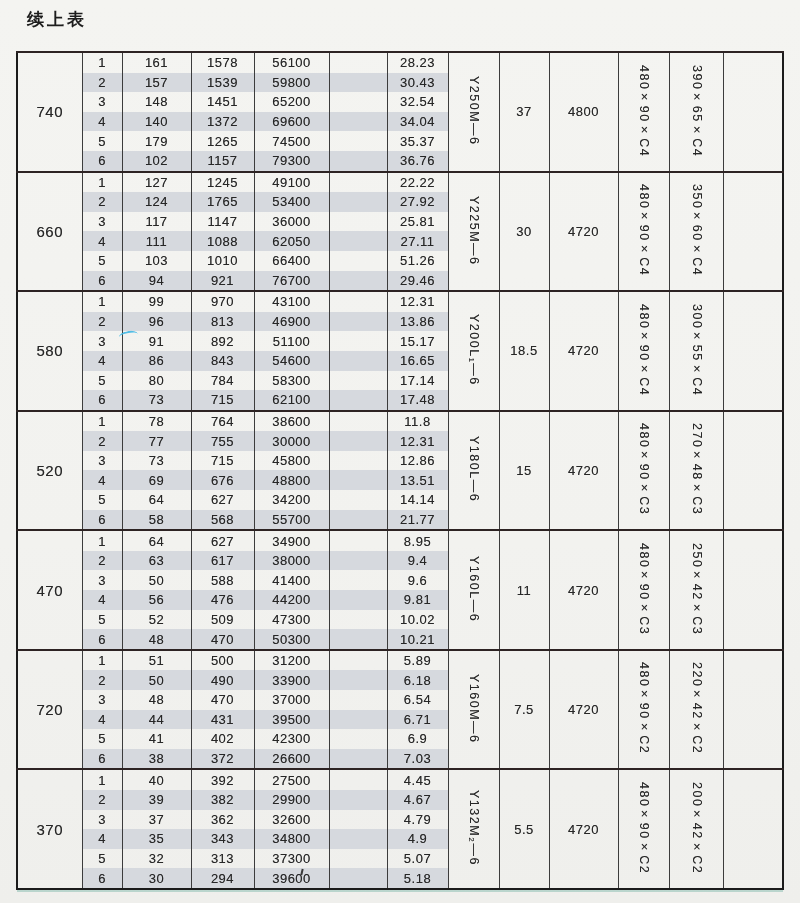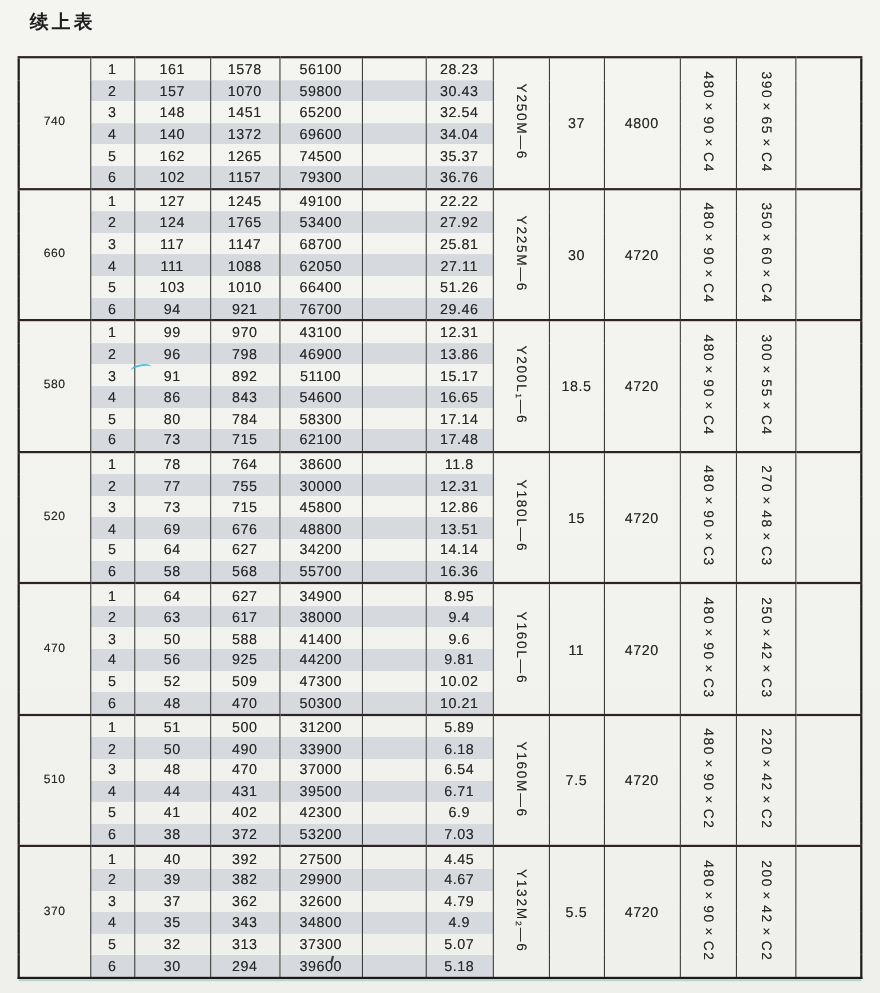--- a/index.html
+++ b/index.html
@@ -33,21 +33,21 @@
     vertical-align:middle;
     font-size:13px;
     line-height:1;
     letter-spacing:0.5px;
     color:#272727;
     text-shadow:0 0 0.5px rgba(45,45,45,0.55);
     overflow:hidden;
   }
   tr.shaded td.num-cell{background:#d6d9de;}
   tr.group-start td{border-top:2.5px solid #2d2323;}
-  td.group-cell{font-size:11px;}
+  td.group-cell{font-size:15px;}
   td.merge-cell{background:transparent;}
   .vert{
     display:inline-block;
     writing-mode:vertical-rl;
     text-orientation:mixed;
     font-size:12.5px;
     letter-spacing:1.5px;
     line-height:1.1;
     white-space:nowrap;
   }
@@ -99,21 +99,21 @@
           <td class="merge-cell rot-cell" rowspan="6"><span class="vert">Y250M—6</span></td>
           <td class="merge-cell" rowspan="6">37</td>
           <td class="merge-cell" rowspan="6">4800</td>
           <td class="merge-cell rot-cell" rowspan="6"><span class="vert">480×90×C4</span></td>
           <td class="merge-cell rot-cell" rowspan="6"><span class="vert">390×65×C4</span></td>
           <td class="merge-cell end-cell" rowspan="6"></td>
         </tr>
         <tr class="shaded ">
           <td class="num-cell">2</td>
           <td class="num-cell">157</td>
-          <td class="num-cell">1070</td>
+          <td class="num-cell">1539</td>
           <td class="num-cell">59800</td>
           <td class="num-cell blank-cell"></td>
           <td class="num-cell dec-cell">30.43</td>
         </tr>
         <tr class="">
           <td class="num-cell">3</td>
           <td class="num-cell">148</td>
           <td class="num-cell">1451</td>
           <td class="num-cell">65200</td>
           <td class="num-cell blank-cell"></td>
@@ -122,21 +122,21 @@
         <tr class="shaded ">
           <td class="num-cell">4</td>
           <td class="num-cell">140</td>
           <td class="num-cell">1372</td>
           <td class="num-cell">69600</td>
           <td class="num-cell blank-cell"></td>
           <td class="num-cell dec-cell">34.04</td>
         </tr>
         <tr class="">
           <td class="num-cell">5</td>
-          <td class="num-cell">162</td>
+          <td class="num-cell">179</td>
           <td class="num-cell">1265</td>
           <td class="num-cell">74500</td>
           <td class="num-cell blank-cell"></td>
           <td class="num-cell dec-cell">35.37</td>
         </tr>
         <tr class="shaded ">
           <td class="num-cell">6</td>
           <td class="num-cell">102</td>
           <td class="num-cell">1157</td>
           <td class="num-cell">79300</td>
@@ -163,21 +163,21 @@
           <td class="num-cell">124</td>
           <td class="num-cell">1765</td>
           <td class="num-cell">53400</td>
           <td class="num-cell blank-cell"></td>
           <td class="num-cell dec-cell">27.92</td>
         </tr>
         <tr class="">
           <td class="num-cell">3</td>
           <td class="num-cell">117</td>
           <td class="num-cell">1147</td>
-          <td class="num-cell">68700</td>
+          <td class="num-cell">36000</td>
           <td class="num-cell blank-cell"></td>
           <td class="num-cell dec-cell">25.81</td>
         </tr>
         <tr class="shaded ">
           <td class="num-cell">4</td>
           <td class="num-cell">111</td>
           <td class="num-cell">1088</td>
           <td class="num-cell">62050</td>
           <td class="num-cell blank-cell"></td>
           <td class="num-cell dec-cell">27.11</td>
@@ -209,21 +209,21 @@
           <td class="merge-cell rot-cell" rowspan="6"><span class="vert">Y200L₁—6</span></td>
           <td class="merge-cell" rowspan="6">18.5</td>
           <td class="merge-cell" rowspan="6">4720</td>
           <td class="merge-cell rot-cell" rowspan="6"><span class="vert">480×90×C4</span></td>
           <td class="merge-cell rot-cell" rowspan="6"><span class="vert">300×55×C4</span></td>
           <td class="merge-cell end-cell" rowspan="6"></td>
         </tr>
         <tr class="shaded ">
           <td class="num-cell">2</td>
           <td class="num-cell">96</td>
-          <td class="num-cell">798</td>
+          <td class="num-cell">813</td>
           <td class="num-cell">46900</td>
           <td class="num-cell blank-cell"></td>
           <td class="num-cell dec-cell">13.86</td>
         </tr>
         <tr class="">
           <td class="num-cell">3</td>
           <td class="num-cell">91</td>
           <td class="num-cell">892</td>
           <td class="num-cell">51100</td>
           <td class="num-cell blank-cell"></td>
@@ -299,21 +299,21 @@
           <td class="num-cell">34200</td>
           <td class="num-cell blank-cell"></td>
           <td class="num-cell dec-cell">14.14</td>
         </tr>
         <tr class="shaded ">
           <td class="num-cell">6</td>
           <td class="num-cell">58</td>
           <td class="num-cell">568</td>
           <td class="num-cell">55700</td>
           <td class="num-cell blank-cell"></td>
-          <td class="num-cell dec-cell">16.36</td>
+          <td class="num-cell dec-cell">21.77</td>
         </tr>
         <tr class="group-start">
           <td class="group-cell" rowspan="6">470</td>
           <td class="num-cell">1</td>
           <td class="num-cell">64</td>
           <td class="num-cell">627</td>
           <td class="num-cell">34900</td>
           <td class="num-cell blank-cell"></td>
           <td class="num-cell dec-cell">8.95</td>
           <td class="merge-cell rot-cell" rowspan="6"><span class="vert">Y160L—6</span></td>
@@ -335,21 +335,21 @@
           <td class="num-cell">3</td>
           <td class="num-cell">50</td>
           <td class="num-cell">588</td>
           <td class="num-cell">41400</td>
           <td class="num-cell blank-cell"></td>
           <td class="num-cell dec-cell">9.6</td>
         </tr>
         <tr class="shaded ">
           <td class="num-cell">4</td>
           <td class="num-cell">56</td>
-          <td class="num-cell">925</td>
+          <td class="num-cell">476</td>
           <td class="num-cell">44200</td>
           <td class="num-cell blank-cell"></td>
           <td class="num-cell dec-cell">9.81</td>
         </tr>
         <tr class="">
           <td class="num-cell">5</td>
           <td class="num-cell">52</td>
           <td class="num-cell">509</td>
           <td class="num-cell">47300</td>
           <td class="num-cell blank-cell"></td>
@@ -357,21 +357,21 @@
         </tr>
         <tr class="shaded ">
           <td class="num-cell">6</td>
           <td class="num-cell">48</td>
           <td class="num-cell">470</td>
           <td class="num-cell">50300</td>
           <td class="num-cell blank-cell"></td>
           <td class="num-cell dec-cell">10.21</td>
         </tr>
         <tr class="group-start">
-          <td class="group-cell" rowspan="6">510</td>
+          <td class="group-cell" rowspan="6">720</td>
           <td class="num-cell">1</td>
           <td class="num-cell">51</td>
           <td class="num-cell">500</td>
           <td class="num-cell">31200</td>
           <td class="num-cell blank-cell"></td>
           <td class="num-cell dec-cell">5.89</td>
           <td class="merge-cell rot-cell" rowspan="6"><span class="vert">Y160M—6</span></td>
           <td class="merge-cell" rowspan="6">7.5</td>
           <td class="merge-cell" rowspan="6">4720</td>
           <td class="merge-cell rot-cell" rowspan="6"><span class="vert">480×90×C2</span></td>
@@ -407,21 +407,21 @@
           <td class="num-cell">41</td>
           <td class="num-cell">402</td>
           <td class="num-cell">42300</td>
           <td class="num-cell blank-cell"></td>
           <td class="num-cell dec-cell">6.9</td>
         </tr>
         <tr class="shaded ">
           <td class="num-cell">6</td>
           <td class="num-cell">38</td>
           <td class="num-cell">372</td>
-          <td class="num-cell">53200</td>
+          <td class="num-cell">26600</td>
           <td class="num-cell blank-cell"></td>
           <td class="num-cell dec-cell">7.03</td>
         </tr>
         <tr class="group-start">
           <td class="group-cell" rowspan="6">370</td>
           <td class="num-cell">1</td>
           <td class="num-cell">40</td>
           <td class="num-cell">392</td>
           <td class="num-cell">27500</td>
           <td class="num-cell blank-cell"></td>

